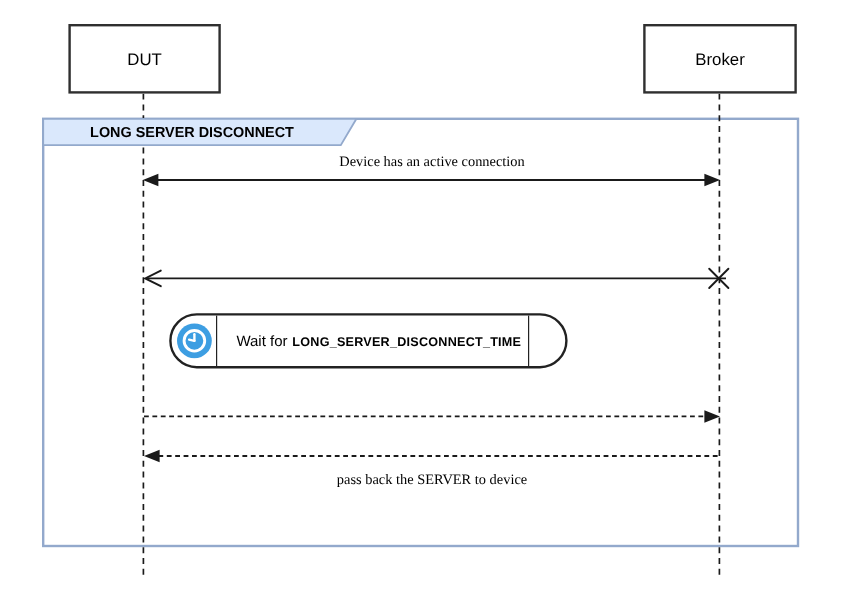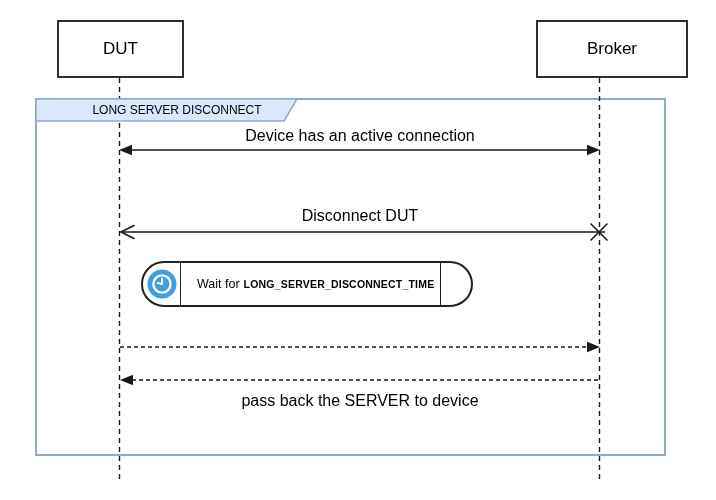--- a/index.html
+++ b/index.html
@@ -21,40 +21,41 @@
   .msg-line.dashed { stroke-dasharray: 4 3; }
   .arrowhead  { fill: var(--line-color, #1a1a1a); stroke: none; }
   .open-head, .cross-mark { stroke: var(--line-color, #1a1a1a); stroke-width: 1.6; fill: none; stroke-linecap: round; }
 
   
   .actor {
     position: absolute;
     border: 2px solid #2f2f2f;
     background: #ffffff;
     display: flex; align-items: center; justify-content: center;
-    font-size: 17px;
+    font-size: 14px;
     box-sizing: border-box;
   }
   .actor-dut    { left: 57px;  top: 20px; width: 127px; height: 58px; }
-  .actor-broker { left: 536px; top: 20px; width: 152px; height: 58px; text-align: center; }
+  .actor-broker { left: 536px; top: 20px; width: 128px; height: 58px; text-align: center; }
 
   
   .frame-title {
     position: absolute;
     left: 36px; top: 99px; width: 248px; height: 23px;
     line-height: 23px; text-align: center;
-    font-size: 12px; font-weight: normal; padding-left: 17px;
+    font-size: 12px; font-weight: bold;
   }
 
   
   .msg-label {
     position: absolute;
     left: 120px; width: 480px;
     text-align: center;
-    font-size: 16px;
+    font-size: 12px;
+    font-family: Liberation Serif, serif;
   }
   .msg-label-1 { top: 127px; }
   .msg-label-2 { top: 207px; }
   .msg-label-3 { top: 326px; }
   .msg-label-4 { top: 392px; }
 
   
   .wait-box {
     position: absolute;
     left: 141px; top: 261px; width: 332px; height: 46px;
@@ -129,21 +130,20 @@
   <div class="actor actor-dut">
     <span>DUT</span>
   </div>
   <div class="actor actor-broker">
     <span>Broker</span>
   </div>
 
   <div class="frame-title">LONG SERVER DISCONNECT</div>
 
   <div class="msg-label msg-label-1">Device has an active connection</div>
-  <div class="msg-label msg-label-2">Disconnect DUT</div>
   <div class="msg-label msg-label-4">pass back the SERVER to device</div>
 
   <div class="wait-box">
     <div class="wait-icon-cell">
       <svg width="30" height="30" viewBox="0 0 30 30" aria-hidden="true">
         <circle class="clock-face" cx="15" cy="15" r="14.5"></circle>
         <circle class="clock-stroke" cx="15" cy="15" r="8.6" stroke-width="2.4"></circle>
         <line class="clock-stroke" x1="15" y1="15" x2="15" y2="9.6" stroke-width="2" stroke-linecap="round"></line>
         <line class="clock-stroke" x1="15" y1="15" x2="10.6" y2="14" stroke-width="2" stroke-linecap="round"></line>
       </svg>

